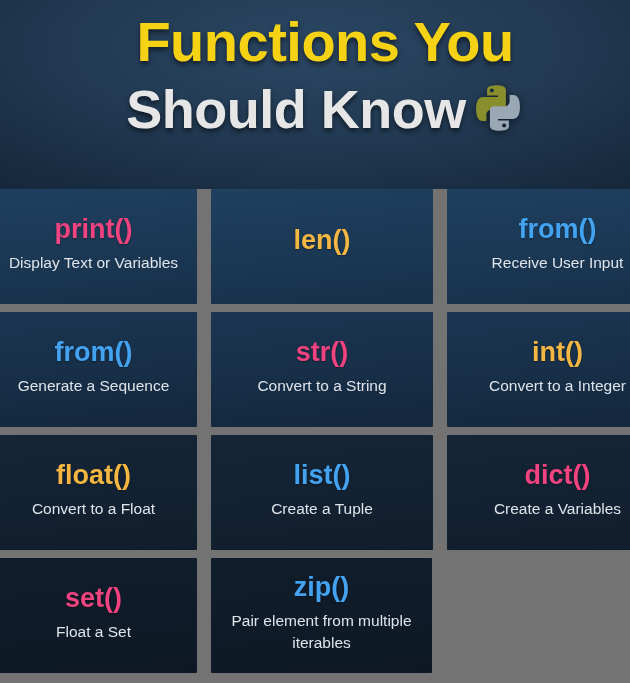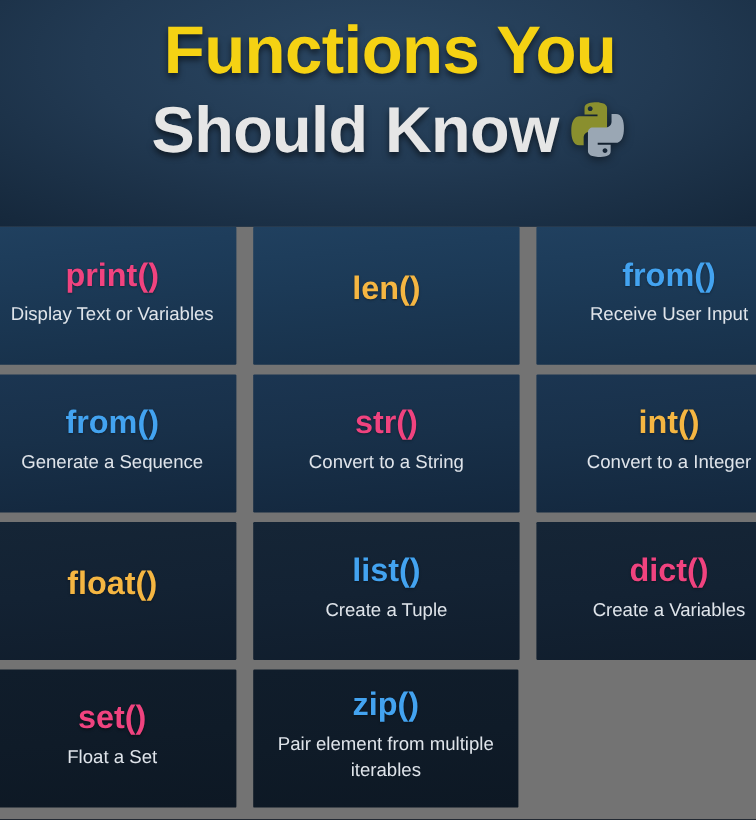--- a/index.html
+++ b/index.html
@@ -175,20 +175,21 @@
       </div>
       <div class="card c3">
         <div class="fn-name" style="color:#f5b642">int()</div>
         <div class="fn-desc">Convert to a Integer</div>
       </div>
     </div>
 
     <div class="row row-3">
       <div class="card c1">
         <div class="fn-name" style="color:#f5b642">float()</div>
+        <div class="fn-desc">Convert to a Float</div>
       </div>
       <div class="card c2">
         <div class="fn-name" style="color:#43a3f0">list()</div>
         <div class="fn-desc">Create a Tuple</div>
       </div>
       <div class="card c3">
         <div class="fn-name" style="color:#f0437f">dict()</div>
         <div class="fn-desc">Create a Variables</div>
       </div>
     </div>

